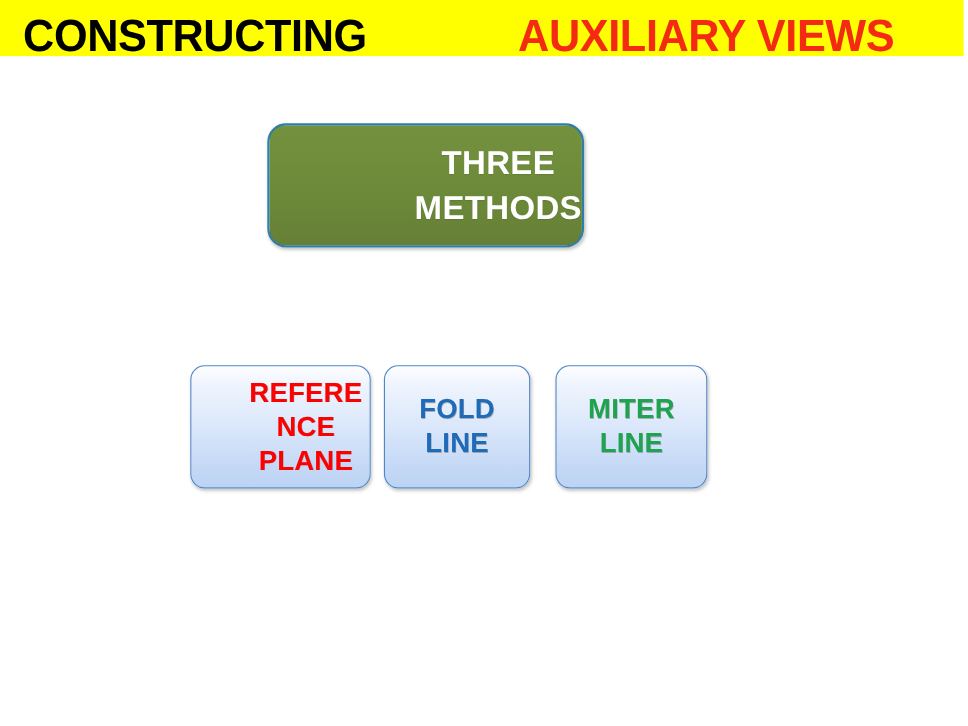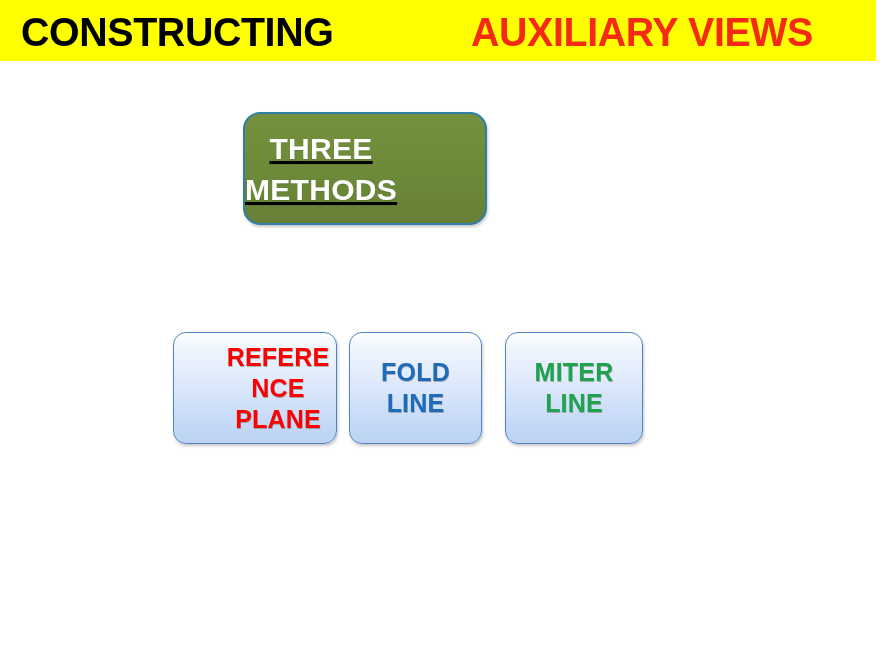--- a/index.html
+++ b/index.html
@@ -15,21 +15,21 @@
     font-family: "Liberation Sans", sans-serif;
     -webkit-font-smoothing: antialiased;
   }
 
   
   #title-banner {
     position: absolute;
     left: 0;
     top: 0;
     width: 876px;
-    height: 61px;
+    height: 51px;
     background: #ffff00;
   }
   #title-banner .title-row {
     position: absolute;
     left: 0;
     top: 0;
     width: 876px;
     height: 61px;
     display: flex;
     align-items: center;
@@ -55,32 +55,31 @@
     left: 471px;
     top: 12px;
     color: #f42a13;
   }
 
   
   #methods-box {
     position: absolute;
     left: 243px;
     top: 112px;
-    width: 244px;
+    width: 288px;
     height: 113px;
     box-sizing: border-box;
     border: 2px solid #2e7ea6;
     border-radius: 17px;
     background: #6e8b3d;
     background: linear-gradient(180deg, #74913f 0%, #6c8939 60%, #667f36 100%);
     display: flex;
     align-items: center;
-    justify-content: flex-start;
+    justify-content: flex-end;
     box-shadow: 1px 2px 3px rgba(0,0,0,0.22);
-    text-decoration: underline;
   }
   #methods-box .box-text {
     color: #ffffff;
     font-family: "Liberation Sans", sans-serif;
     font-weight: bold;
     font-size: 30px;
     line-height: 41px;
     text-align: center;
     white-space: pre-line;
     letter-spacing: 0.3px;

